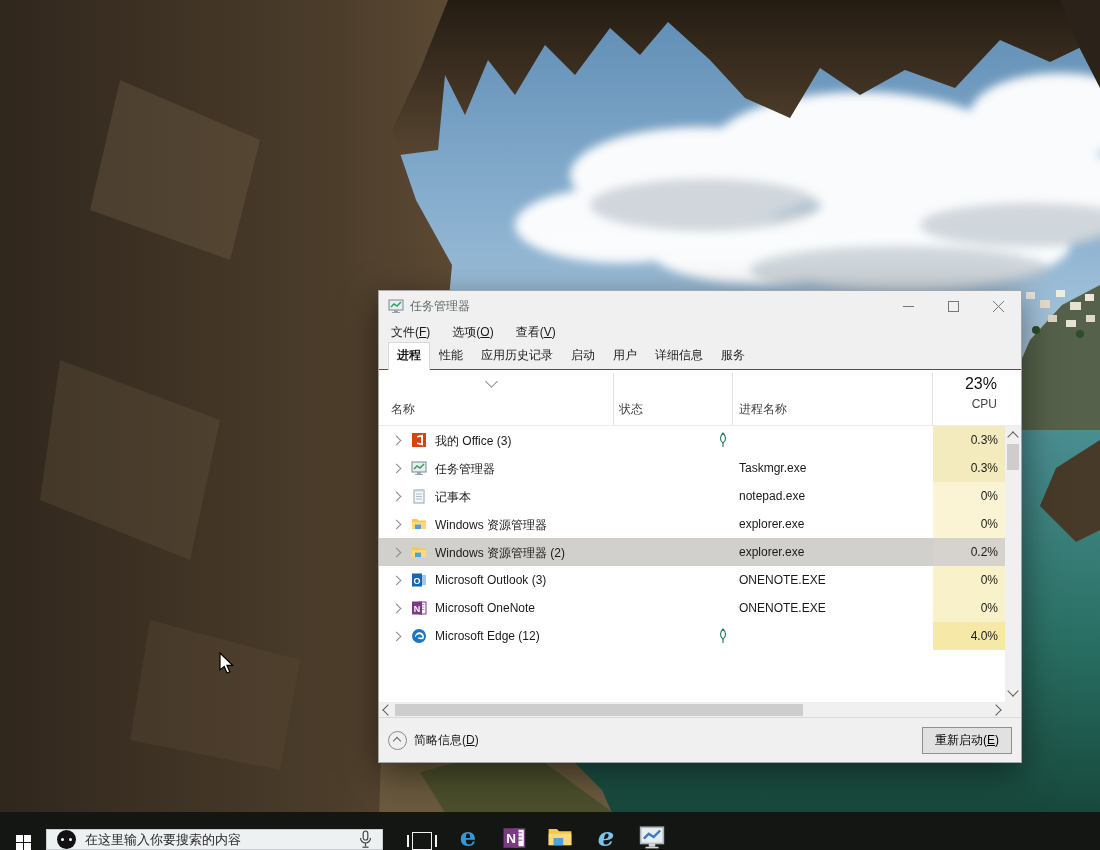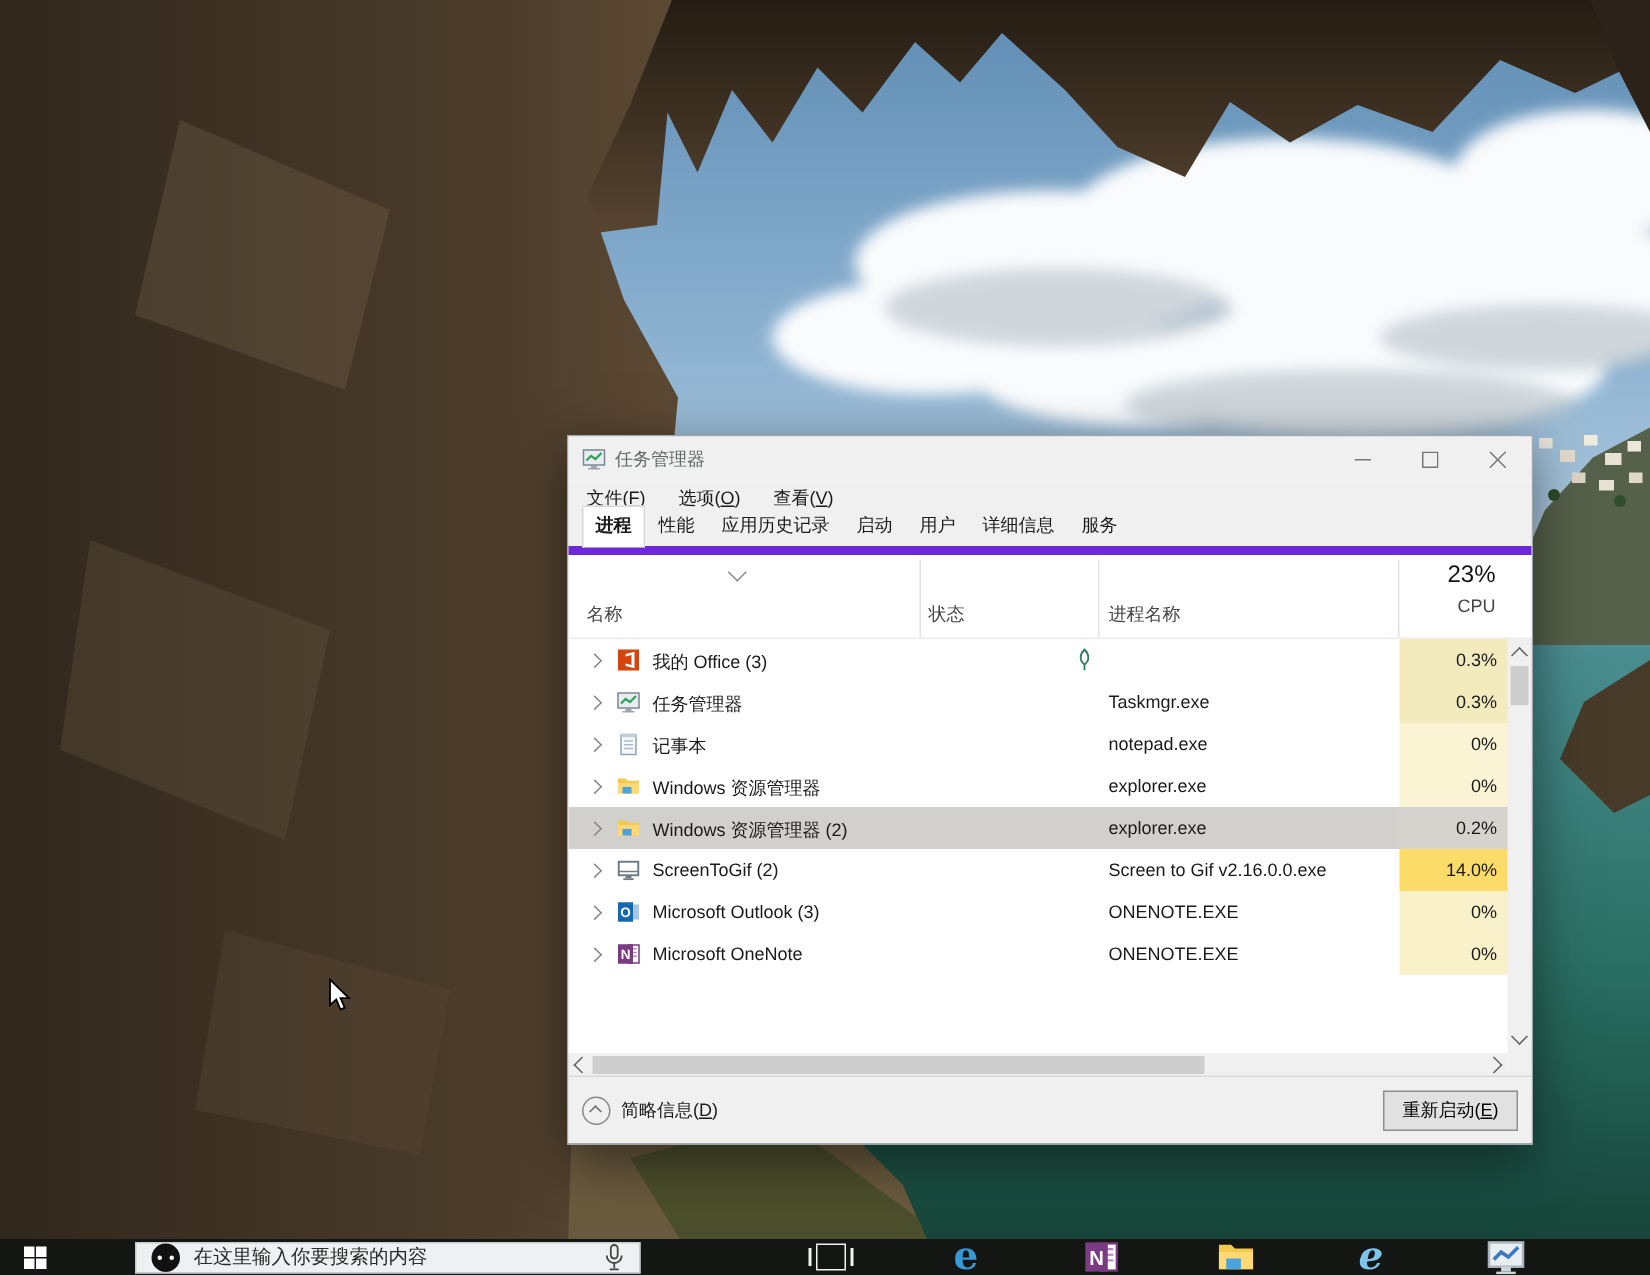--- a/index.html
+++ b/index.html
@@ -12,21 +12,21 @@
       box-sizing:border-box;font-size:12px;color:#1a1a1a;}
   .titlebar{position:absolute;left:0;top:0;right:0;height:30px;background:#f0f0f0;display:flex;align-items:center;}
   .tb-ico{margin:0 6px 0 9px;display:flex;}
   .tb-title{color:#5f6a66;font-size:12px;}
   .tb-btns{margin-left:auto;display:flex;height:100%;}
   .tb-btn{width:45px;height:100%;display:flex;align-items:center;justify-content:center;color:#777;font-size:13px;}
   .tb-btn svg{display:block;}
   .menubar{position:absolute;left:0;top:30px;right:0;height:23px;background:#f0f0f0;display:flex;align-items:center;padding-left:12px;gap:22px;}
   .menu-item{color:#1a1a1a;}
   .ukey{text-decoration:underline;}
-  .tabs{position:absolute;left:0;top:53px;right:0;height:26px;background:#f0f0f0;display:flex;align-items:flex-end;padding-left:9px;border-bottom:6px solid #6d28d9;box-sizing:border-box;}
+  .tabs{position:absolute;left:0;top:53px;right:0;height:26px;background:#f0f0f0;display:flex;align-items:flex-end;padding-left:9px;border-bottom:1px solid #6d28d9;box-sizing:border-box;}
   .tab{padding:4px 8px 5px;border:1px solid transparent;border-bottom:none;color:#1a1a1a;}
   .tab.active{background:#fff;border-color:#d9d9d9;font-weight:bold;position:relative;top:1px;padding-bottom:6px;}
   
   .cols{position:absolute;left:0;top:79px;right:0;height:56px;background:#fff;border-bottom:1px solid #ececec;box-sizing:border-box;}
   .col-name{position:absolute;left:12px;bottom:7px;color:#444;}
   .col-status{position:absolute;left:240px;bottom:7px;color:#444;}
   .col-proc{position:absolute;left:360px;bottom:7px;color:#444;}
   .col-div{position:absolute;top:3px;bottom:0;width:1px;background:#e3e3e3;}
   .cpu-head{position:absolute;right:24px;top:5px;text-align:right;color:#111;margin-left:48px;}
   .cpu-head .pct{font-size:16px;}
@@ -55,21 +55,21 @@
   .hthumb{position:absolute;top:2px;bottom:2px;left:16px;width:408px;background:#cdcdcd;}
   .left{left:5px;top:4px;transform:rotate(135deg);}
   .right{right:5px;top:4px;transform:rotate(-45deg);}
   .corner{position:absolute;right:0;top:411px;width:16px;height:16px;background:#f0f0f0;}
   
   .footer{position:absolute;left:0;right:0;bottom:0;height:45px;background:#f0f0f0;border-top:1px solid #d9d9d9;box-sizing:border-box;display:flex;align-items:center;padding:0 9px;}
   .circ{width:17px;height:17px;border:1px solid #8a8a8a;border-radius:50%;position:relative;margin-right:7px;}
   .circ i{position:absolute;left:5px;top:6px;width:5px;height:5px;border-left:1.4px solid #666;border-top:1.4px solid #666;transform:rotate(45deg);display:block;}
   .restart{margin-left:auto;background:#e1e1e1;border:1px solid #8f8f8f;padding:4px 12px;font-size:12px;color:#000;}
   
-  .taskbar{position:absolute;left:0;bottom:0;width:1100px;height:24px;background:#141614;display:flex;align-items:center;gap:44px;}
+  .taskbar{position:absolute;left:0;bottom:0;width:1100px;height:38px;background:#141614;display:flex;align-items:flex-end;}
   .start{width:46px;display:flex;align-items:center;justify-content:center;}
   .winlogo{width:15px;height:15px;display:grid;grid-template-columns:7px 7px;grid-template-rows:7px 7px;gap:1px;}
   .winlogo span{background:#fff;}
   .searchbox{width:337px;background:#eef1f1;display:flex;align-items:center;padding:0 10px;gap:9px;border:1px solid #c8ccce;box-sizing:border-box;}
   .cortana{width:19px;height:19px;border-radius:50%;background:#111;position:relative;flex:none;}
   .cortana::before,.cortana::after{content:"";position:absolute;top:8px;width:3px;height:3px;border-radius:50%;background:#fff;}
   .cortana::before{left:4px;} .cortana::after{right:4px;}
   .searchtext{color:#2a2a2a;font-size:13px;flex:1;white-space:nowrap;overflow:hidden;}
   .tbicon{width:46px;display:flex;align-items:center;justify-content:center;}
   .taskview{width:18px;height:16px;border:1.6px solid #f2f2f2;position:relative;}
@@ -286,32 +286,20 @@
         <span class="picon"><svg width="16" height="16" viewBox="0 0 16 16">
               <path d="M1,3 L6,3 7.5,4.5 15,4.5 15,13 1,13 Z" fill="#f5c94c"></path>
               <rect x="1" y="6" width="14" height="7" fill="#ffd975"></rect>
               <rect x="4" y="8.6" width="6" height="4.4" fill="#4aa3e0"></rect>
             </svg></span>
         <span class="pname">Windows 资源管理器 (2)</span>
         <span class="pproc">explorer.exe</span>
         <span class="pcpu" style="background: rgb(214, 211, 207);">0.2%</span>
       </div>
 
-      <div class="row">
-        <i class="chev"></i>
-        <span class="picon"><svg width="16" height="16" viewBox="0 0 16 16">
-              <rect x="1.5" y="2.5" width="13" height="9" fill="#fff" stroke="#6f7c86" stroke-width="1.3"></rect>
-              <line x1="1.5" y1="9" x2="14.5" y2="9" stroke="#6f7c86"></line>
-              <rect x="6" y="11.5" width="4" height="2" fill="#6f7c86"></rect>
-              <rect x="4.5" y="13.5" width="7" height="1.2" fill="#6f7c86"></rect>
-            </svg></span>
-        <span class="pname">ScreenToGif (2)</span>
-        <span class="pproc">Screen to Gif v2.16.0.0.exe</span>
-        <span class="pcpu" style="background: rgb(252, 220, 105);">14.0%</span>
-      </div>
 
       <div class="row">
         <i class="chev"></i>
         <span class="picon"><svg width="16" height="16" viewBox="0 0 16 16">
               <rect x="8" y="3" width="7" height="10" fill="#a5c6e4"></rect>
               <rect x="1" y="1.5" width="10" height="13" fill="#1667b2"></rect>
               <text x="6" y="11.5" font-size="9" font-weight="bold" fill="#fff" text-anchor="middle" font-family="sans-serif">O</text>
             </svg></span>
         <span class="pname">Microsoft Outlook (3)</span>
         <span class="pproc">ONENOTE.EXE</span>
@@ -326,20 +314,34 @@
               <line x1="9.5" y1="7" x2="13.5" y2="7" stroke="#b58cbb"></line>
               <line x1="9.5" y1="9.5" x2="13.5" y2="9.5" stroke="#b58cbb"></line>
               <rect x="1" y="1.5" width="10" height="13" fill="#7a3b82"></rect>
               <text x="6" y="11.5" font-size="9" font-weight="bold" fill="#fff" text-anchor="middle" font-family="sans-serif">N</text>
             </svg></span>
         <span class="pname">Microsoft OneNote</span>
         <span class="pproc">ONENOTE.EXE</span>
         <span class="pcpu" style="background: rgb(248, 241, 201);">0%</span>
       </div>
 
+      <div class="row">
+        <i class="chev"></i>
+        <span class="picon"><svg width="16" height="16" viewBox="0 0 16 16">
+              <circle cx="8" cy="8" r="7" fill="#1c76bc"></circle>
+              <path d="M4,9 a4.5,4.5 0 1 1 8.7,1.4 c-2.2,1.4 -5.4,1 -6.2,-.9 h5 a3.5,3.5 0 0 0 -6.9,-.5 Z" fill="#fff"></path>
+            </svg></span>
+        <span class="pname">Microsoft Edge (12)</span>
+        <span class="pstatus"><svg width="12" height="15" viewBox="0 0 12 15">
+              <path d="M6,1 C2.6,4.4 2.6,8.4 6,11 C9.4,8.4 9.4,4.4 6,1 Z" fill="none" stroke="#2f7d5a" stroke-width="1.2"></path>
+              <line x1="6" y1="11" x2="6" y2="15" stroke="#2f7d5a" stroke-width="1.2"></line>
+            </svg></span>
+        <span class="pproc"></span>
+        <span class="pcpu" style="background: rgb(246, 233, 168);">4.0%</span>
+      </div>
     </div>
 
     <div class="vscroll">
       <i class="sarrow up"></i>
       <div class="vthumb"></div>
       <i class="sarrow down"></i>
     </div>
 
     <div class="hscroll">
       <i class="sarrow left"></i>

